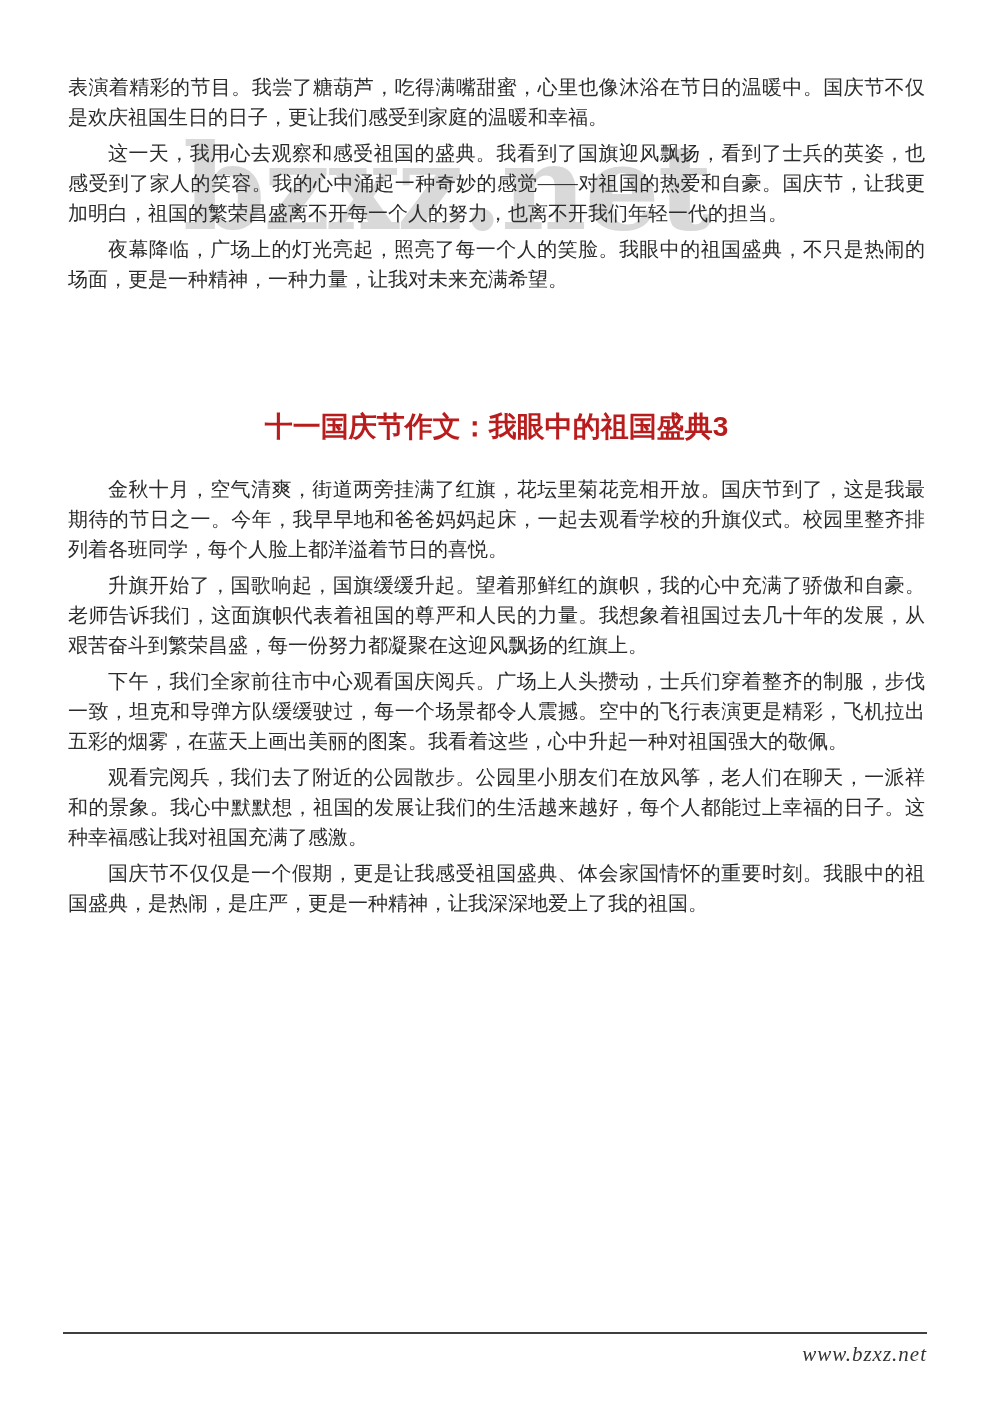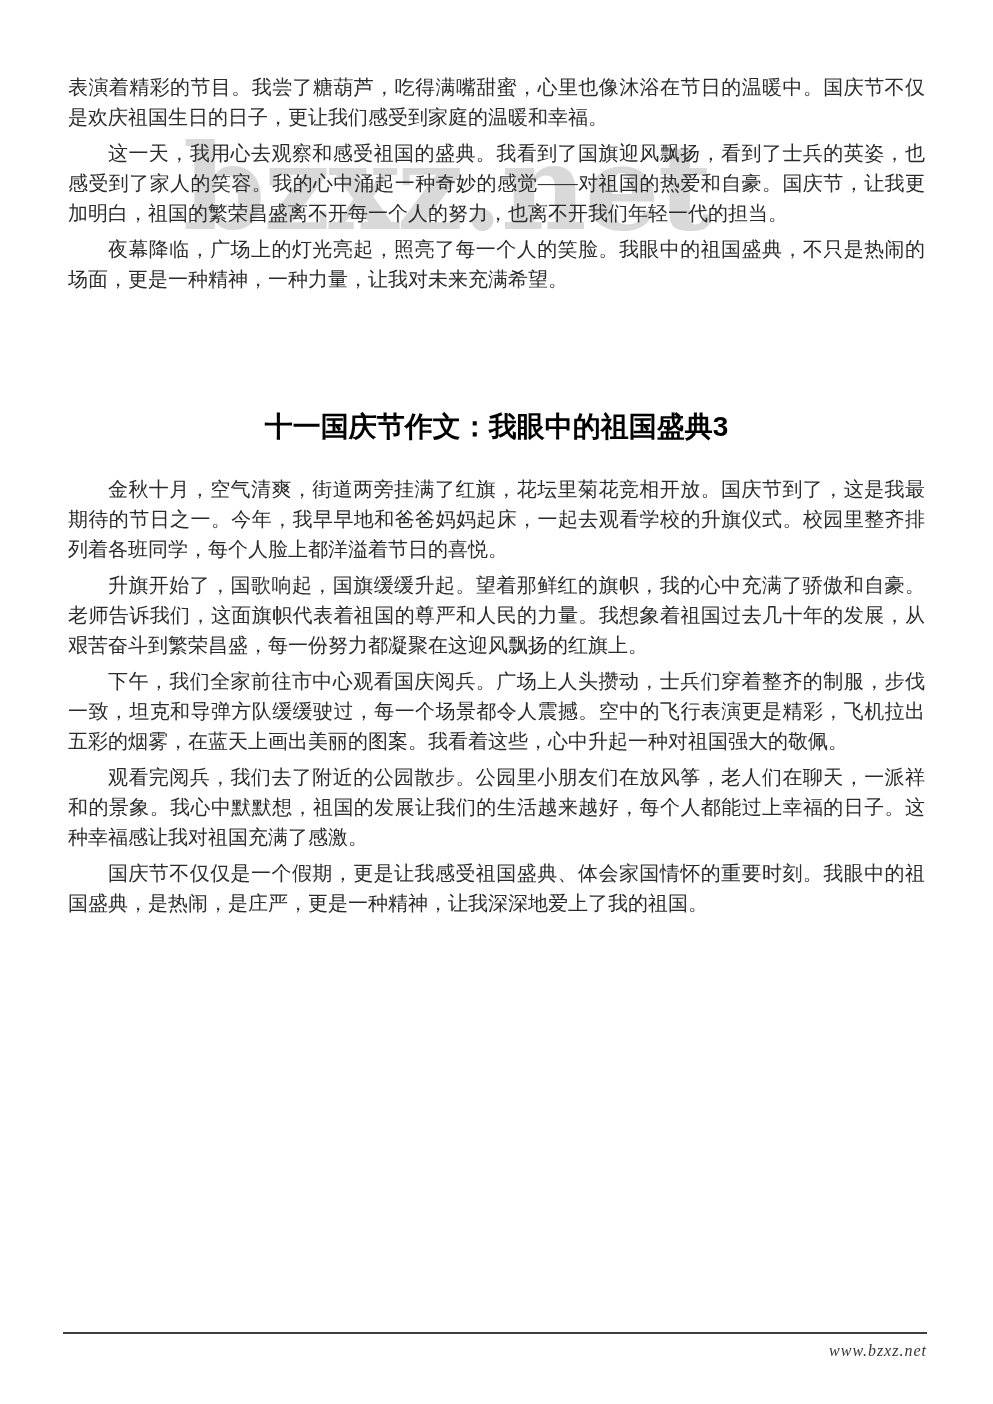--- a/index.html
+++ b/index.html
@@ -40,40 +40,40 @@
     margin-top:0;
     text-indent:0;
   }
   .essay-title{
     font-family:"Liberation Sans","DejaVu Sans",sans-serif;
     font-weight:bold;
     font-size:28px;
     line-height:42px;
     text-align:center;
     text-indent:0;
-    color:#000000;
+    color:#b91c1c;
     margin:0;
   }
   .title-3{margin-top:112px;}
   .title-4{margin-top:107px;}
   .para.mt-26{margin-top:26px;}
   .para.mt-21{margin-top:21px;}
   .footer-line{
     position:absolute;
     left:63px;right:66px;top:1332px;
     border-top:2px solid #3f3f3f;
     z-index:1;
   }
   .footer-site{
     position:absolute;
     right:66px;top:1342px;
     z-index:1;
     font-family:"Liberation Serif","DejaVu Serif",serif;
     font-style:italic;
-    font-size:16px;
+    font-size:21px;
     letter-spacing:1px;
     color:#333333;
   }
 </style>
 </head>
 <body>
 
 <div class="page">
 
   <div class="watermark">bzxz.net</div>

